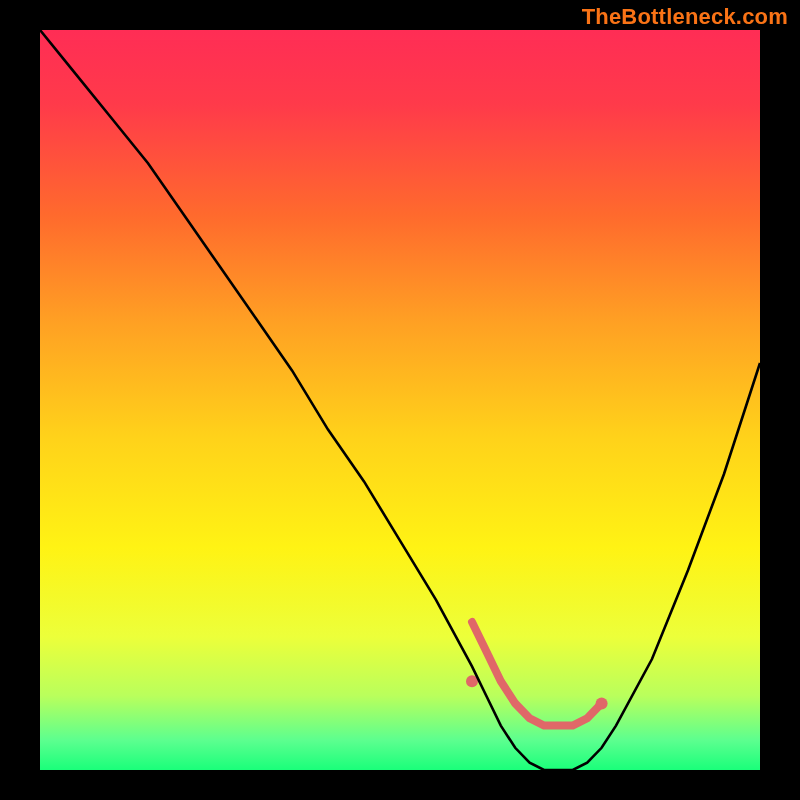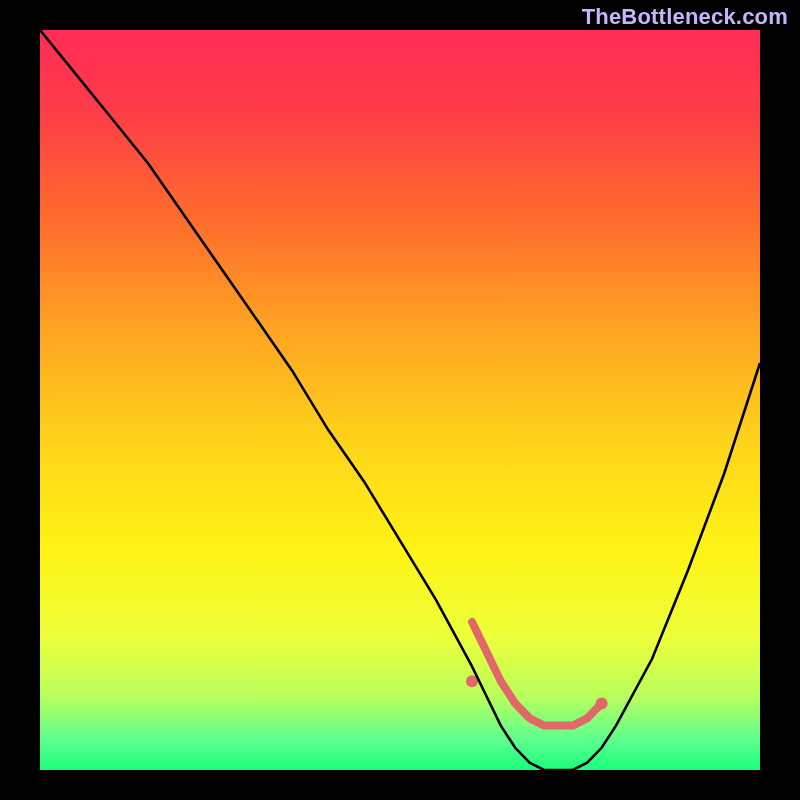--- a/index.html
+++ b/index.html
@@ -5,21 +5,21 @@
   * { margin: 0; padding: 0; box-sizing: border-box; }
   html, body { width: 800px; height: 800px; overflow: hidden; background: #000; }
   .stage { position: relative; width: 800px; height: 800px; }
   .watermark {
     position: absolute;
     top: 4px;
     right: 12px;
     font-family: Arial, Helvetica, sans-serif;
     font-size: 22px;
     font-weight: 600;
-    color: #c4b5fd;
+    color: #f97316;
     letter-spacing: 0.2px;
     z-index: 30;
   }
   svg.plot { position: absolute; left: 0; top: 0; width: 800px; height: 800px; z-index: 10; }
   .curve { fill: none; stroke: #000; stroke-width: 2.6; }
   .lowband { fill: none; stroke-width: 8; stroke-linecap: round; }
   .dot { }
 </style>
 </head>
 <body>

